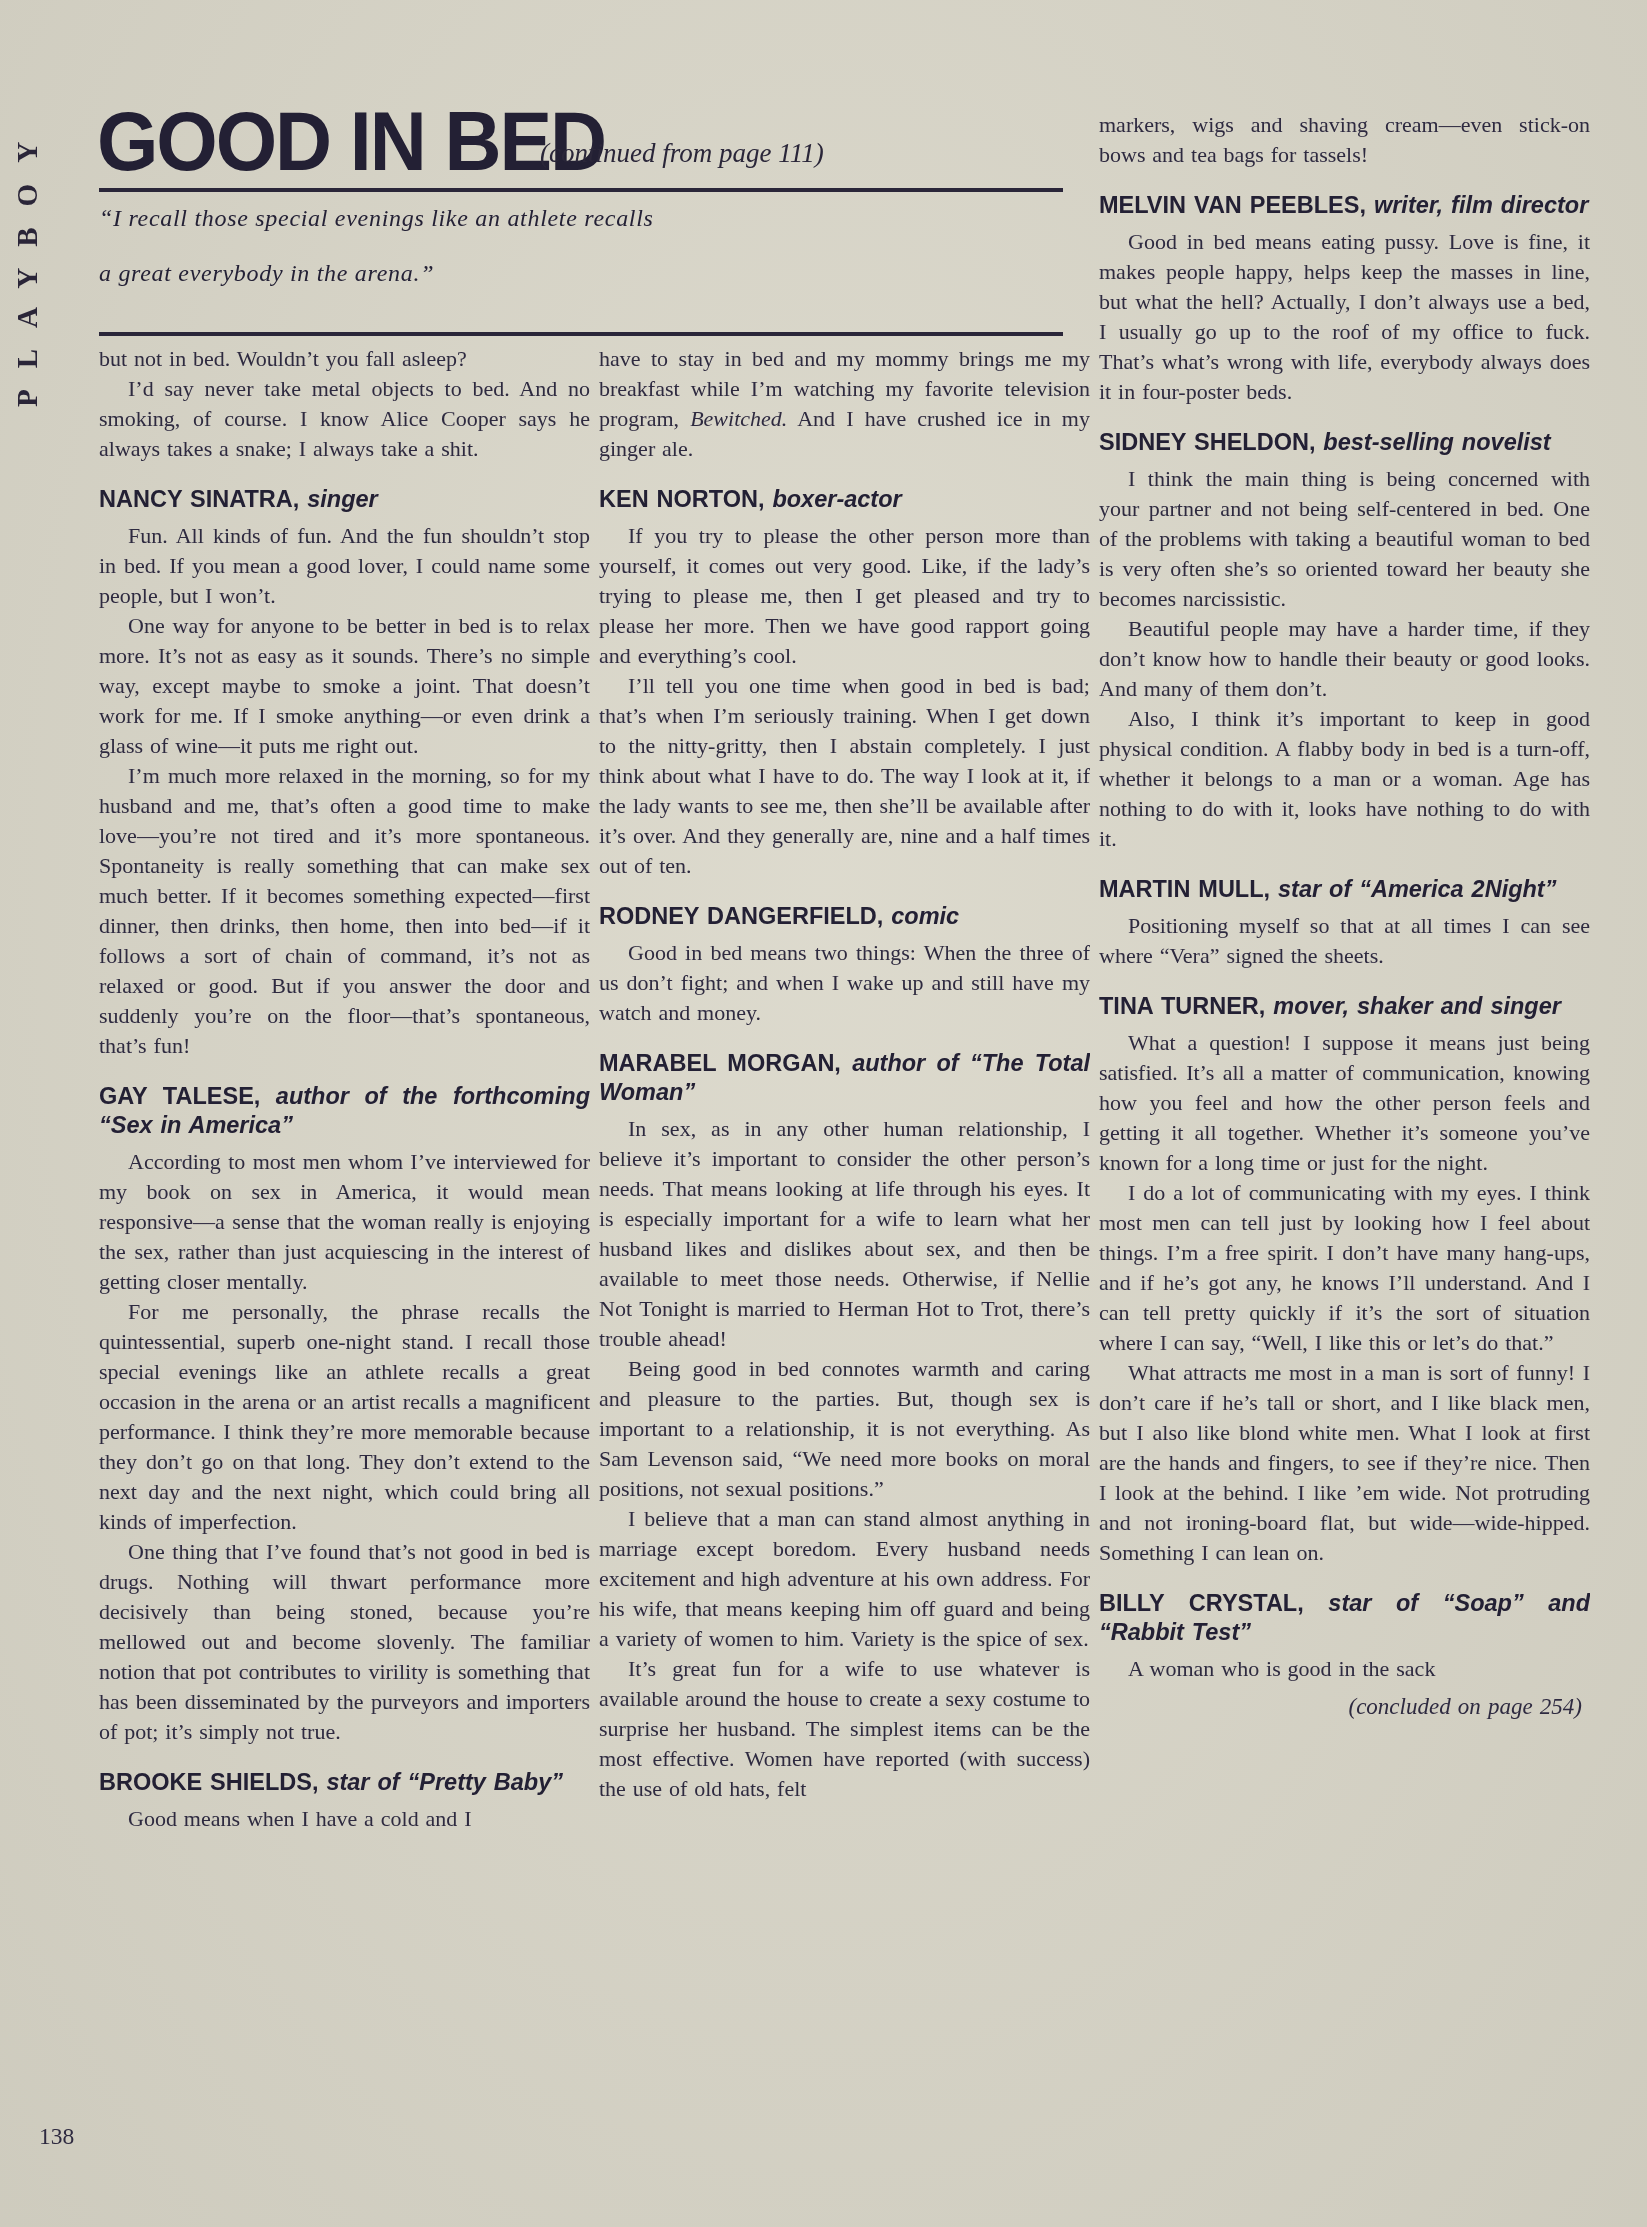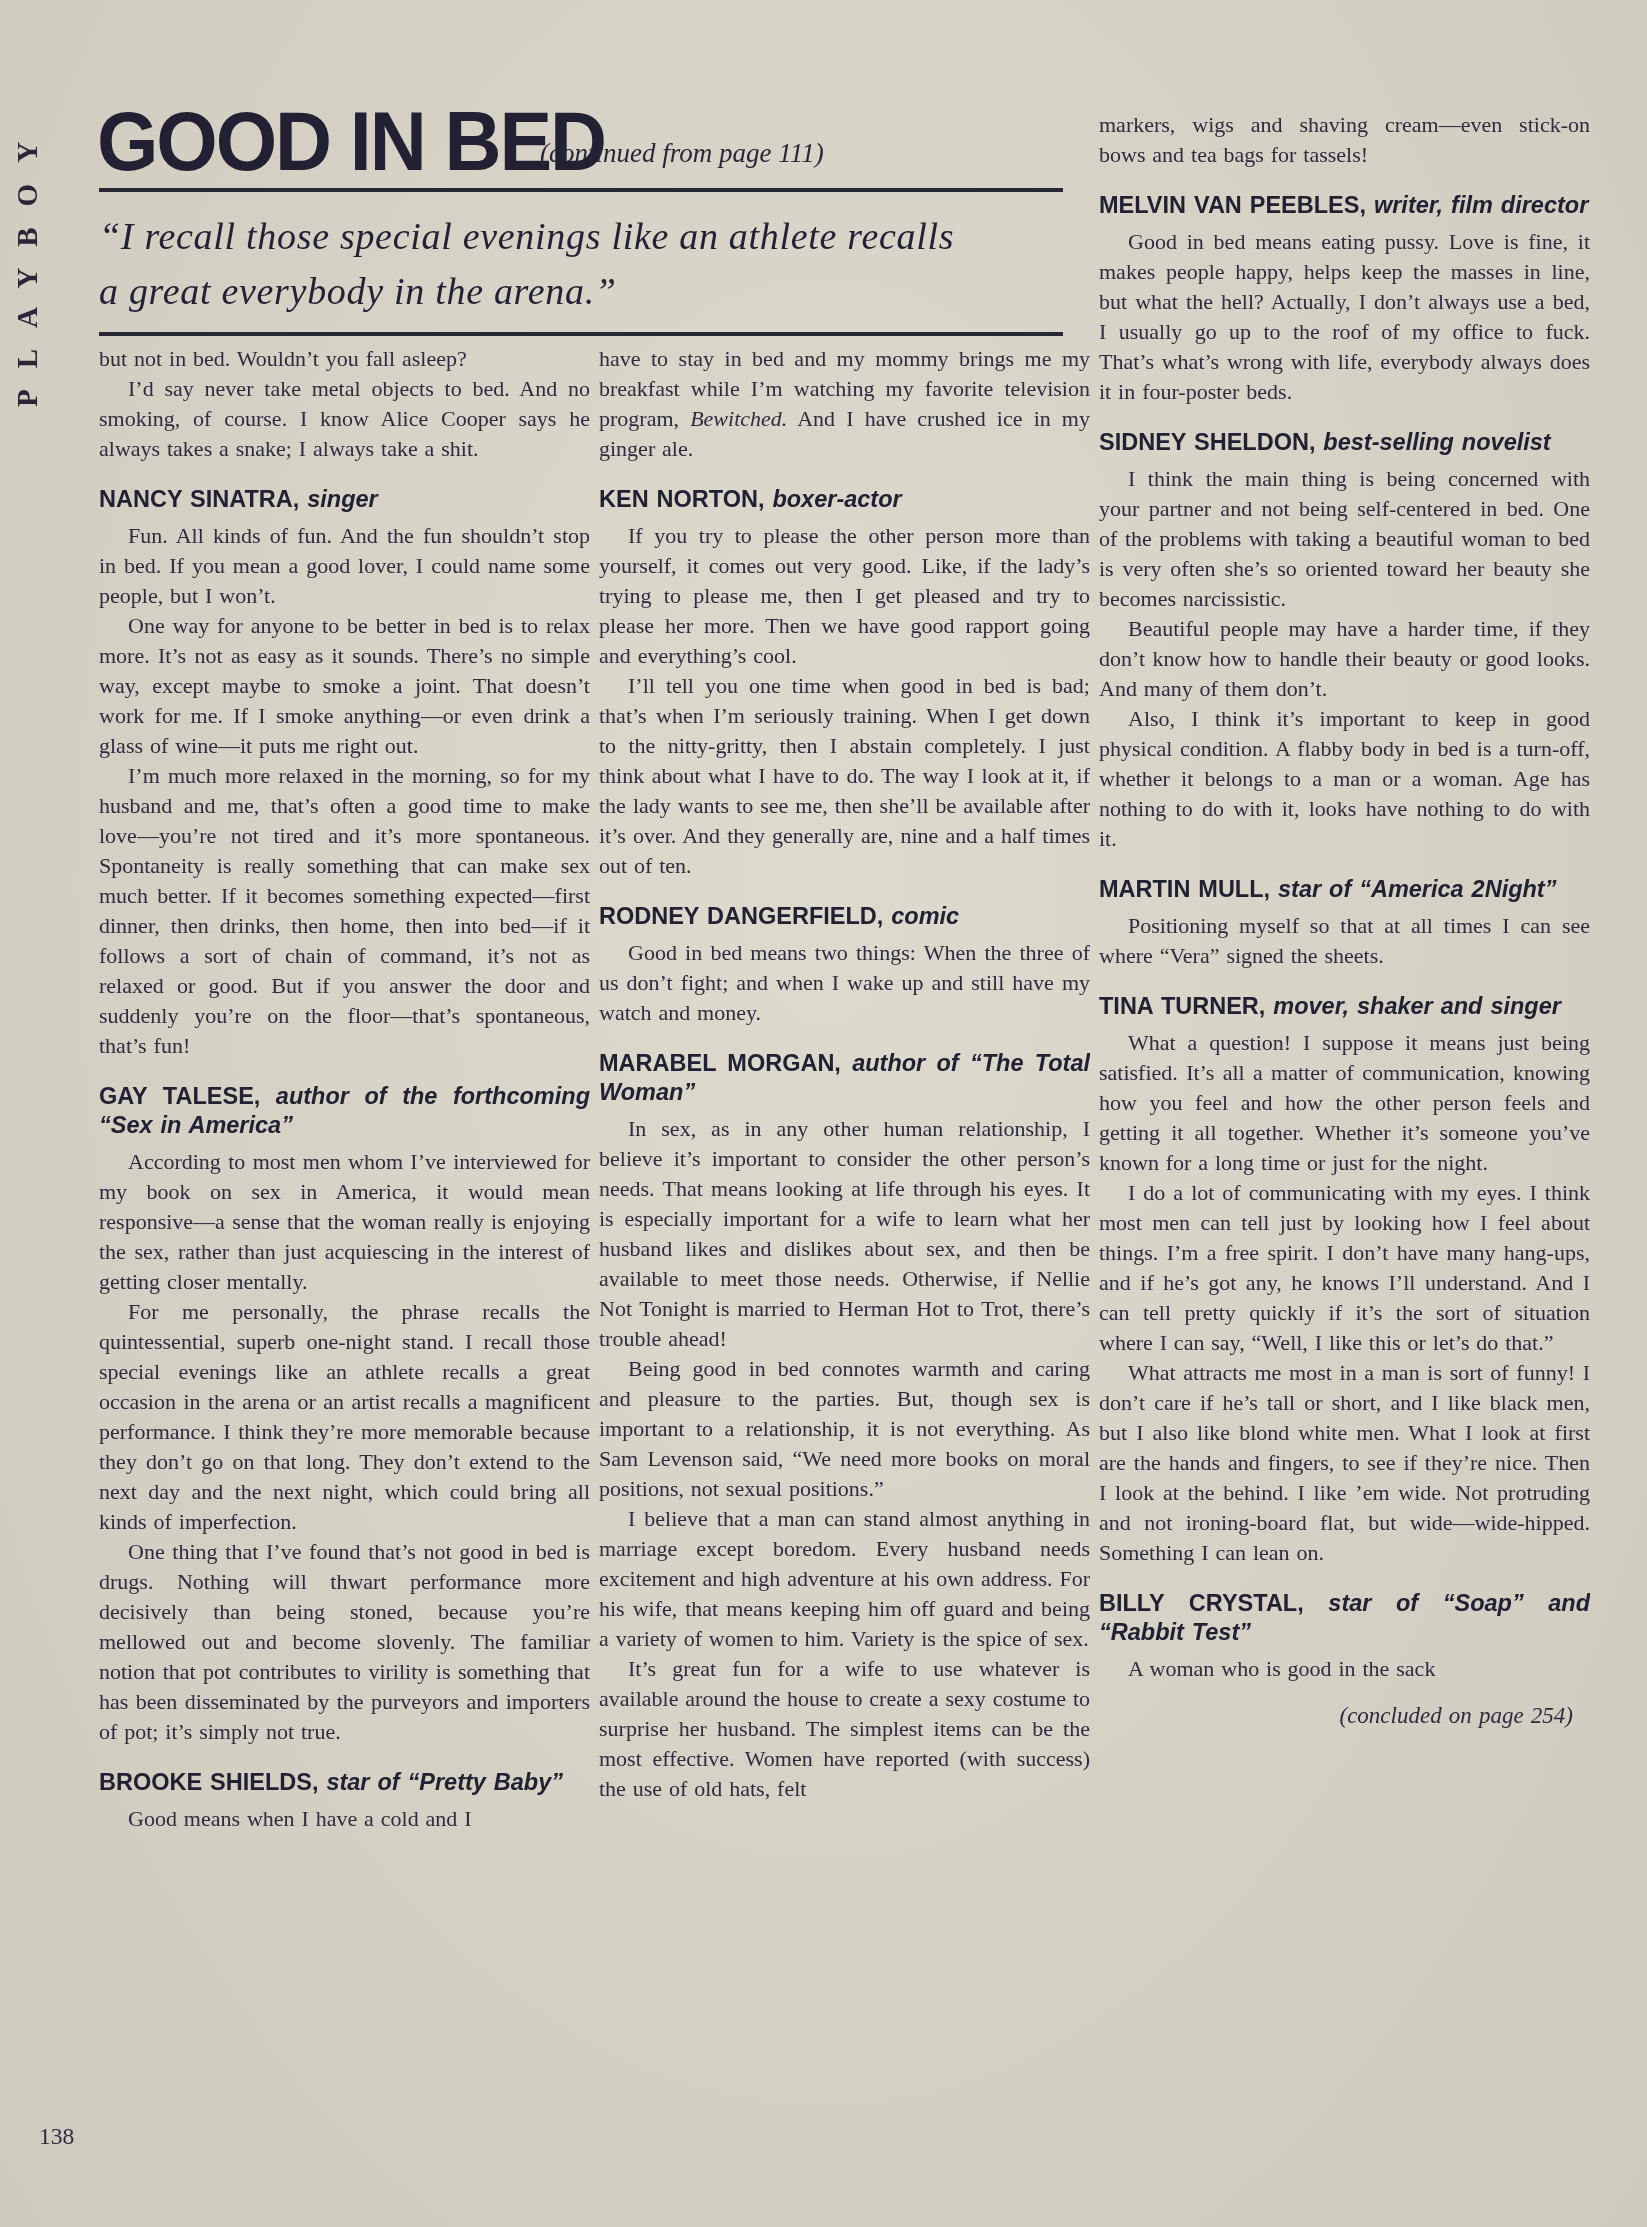--- a/index.html
+++ b/index.html
@@ -30,22 +30,22 @@
   .cont-note{
     position:absolute;left:540px;top:138px;
     font-style:italic;font-size:27px;color:#2a2639;
     font-family:"Liberation Serif", serif;
     text-align:right;
   }
   .rule{position:absolute;left:99px;width:964px;height:3.5px;background:#2a2639;}
   #rule-top{top:188px;}
   #rule-bottom{top:332px;}
   .pullquote{
-    position:absolute;left:99px;top:209px;width:980px;
-    font-style:italic;font-size:38px;line-height:55px;
+    position:absolute;left:99px;top:191px;width:980px;
+    font-style:italic;font-size:24px;line-height:55px;
     color:#242136;letter-spacing:0.7px;
     font-family:"Liberation Serif", serif;
   }
   
   .col{
     position:absolute;width:491px;overflow:hidden;
     font-size:22px;line-height:30px;text-align:justify;
     word-spacing:1.4px;
   }
   #col-1{left:99px;top:344px;height:1836px;}
@@ -54,21 +54,21 @@
   .col p{margin:0;}
   .col p.indent{text-indent:29px;}
   .col h3{
     margin:21px 0 7px 0;
     font-family:"Liberation Sans", sans-serif;
     font-size:23.5px;line-height:29px;color:#232034;
     text-align:justify;font-weight:700;
   }
   .col h3 .hdesc{font-style:italic;}
   .col .note{
-    margin:17px;text-align:right;font-style:italic;font-size:23px;
+    margin:8px;text-align:right;font-style:italic;font-size:23px;
   }
   .col em{font-style:italic;margin-top:18px;}
   .pagenum{
     position:absolute;left:39px;top:2123px;
     font-size:23.5px;color:#2e2a40;
     font-family:"Liberation Serif", serif;
   }
 </style>
 </head>
 <body>

